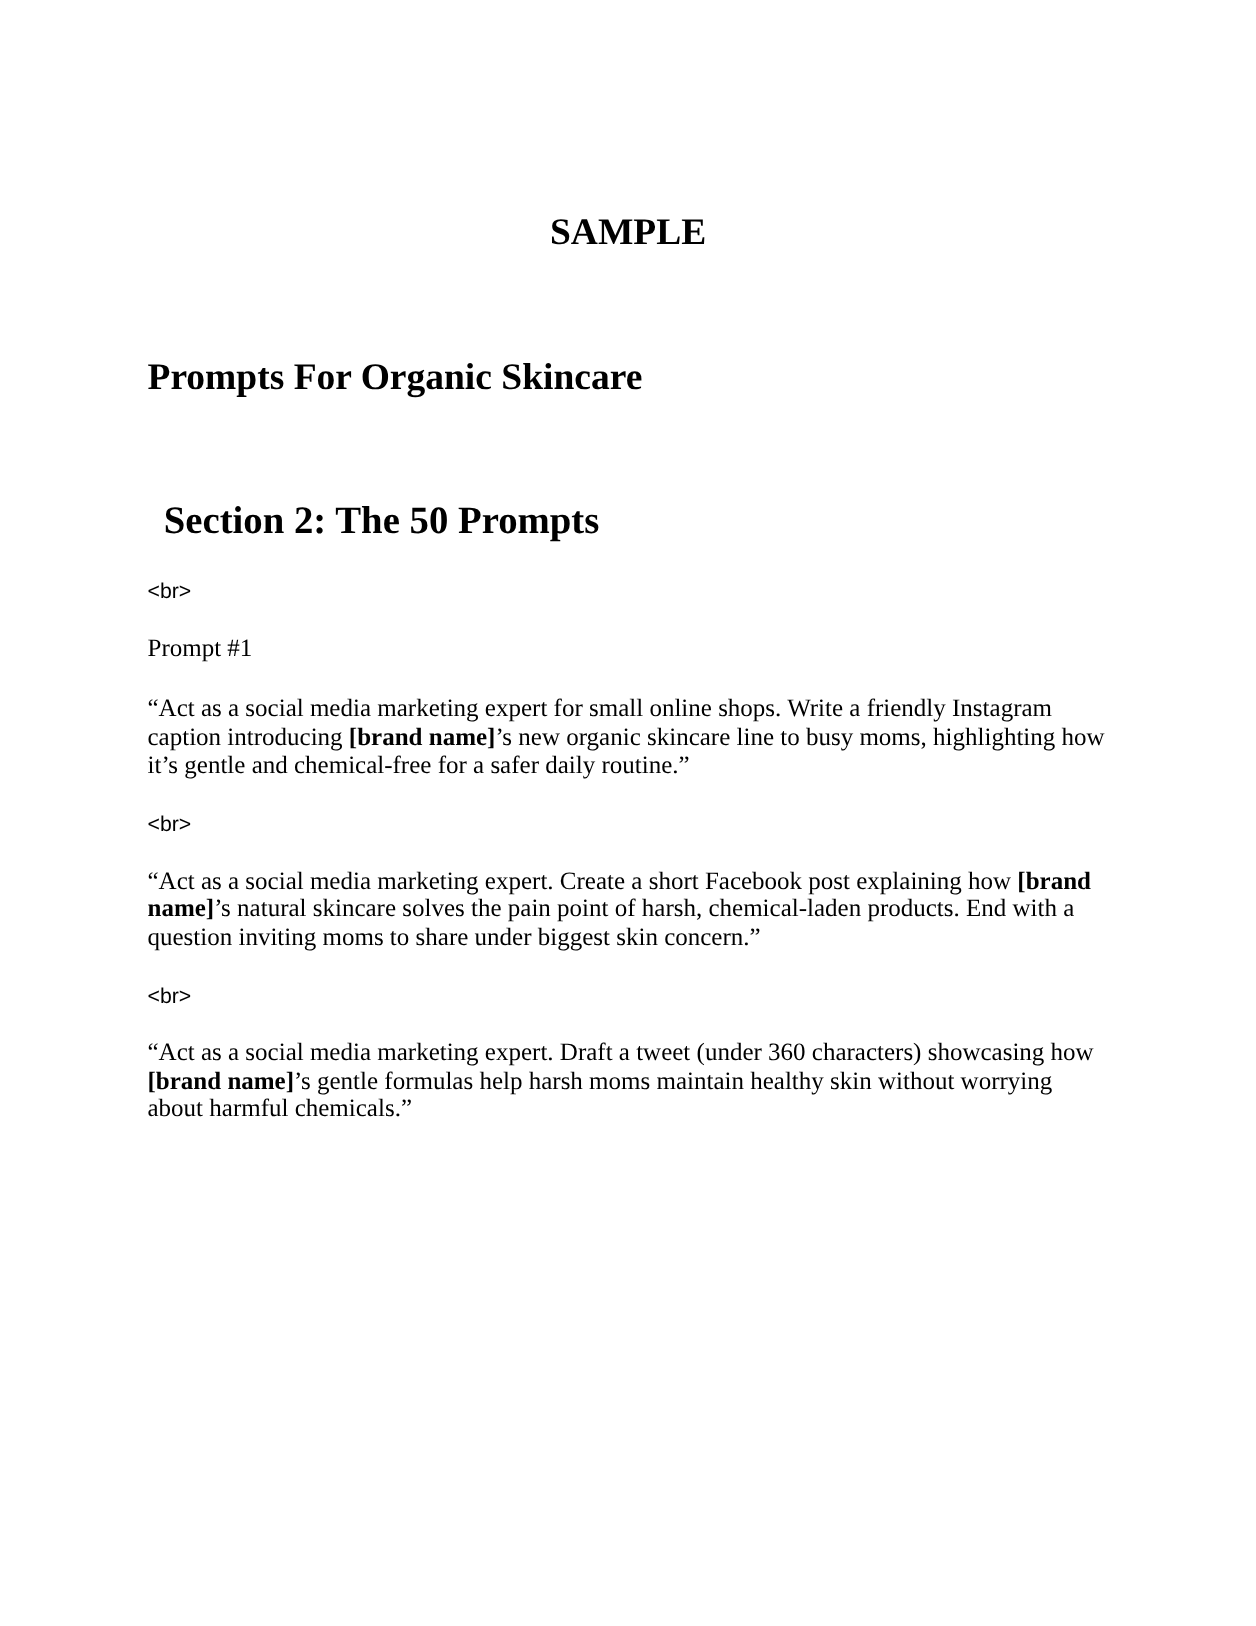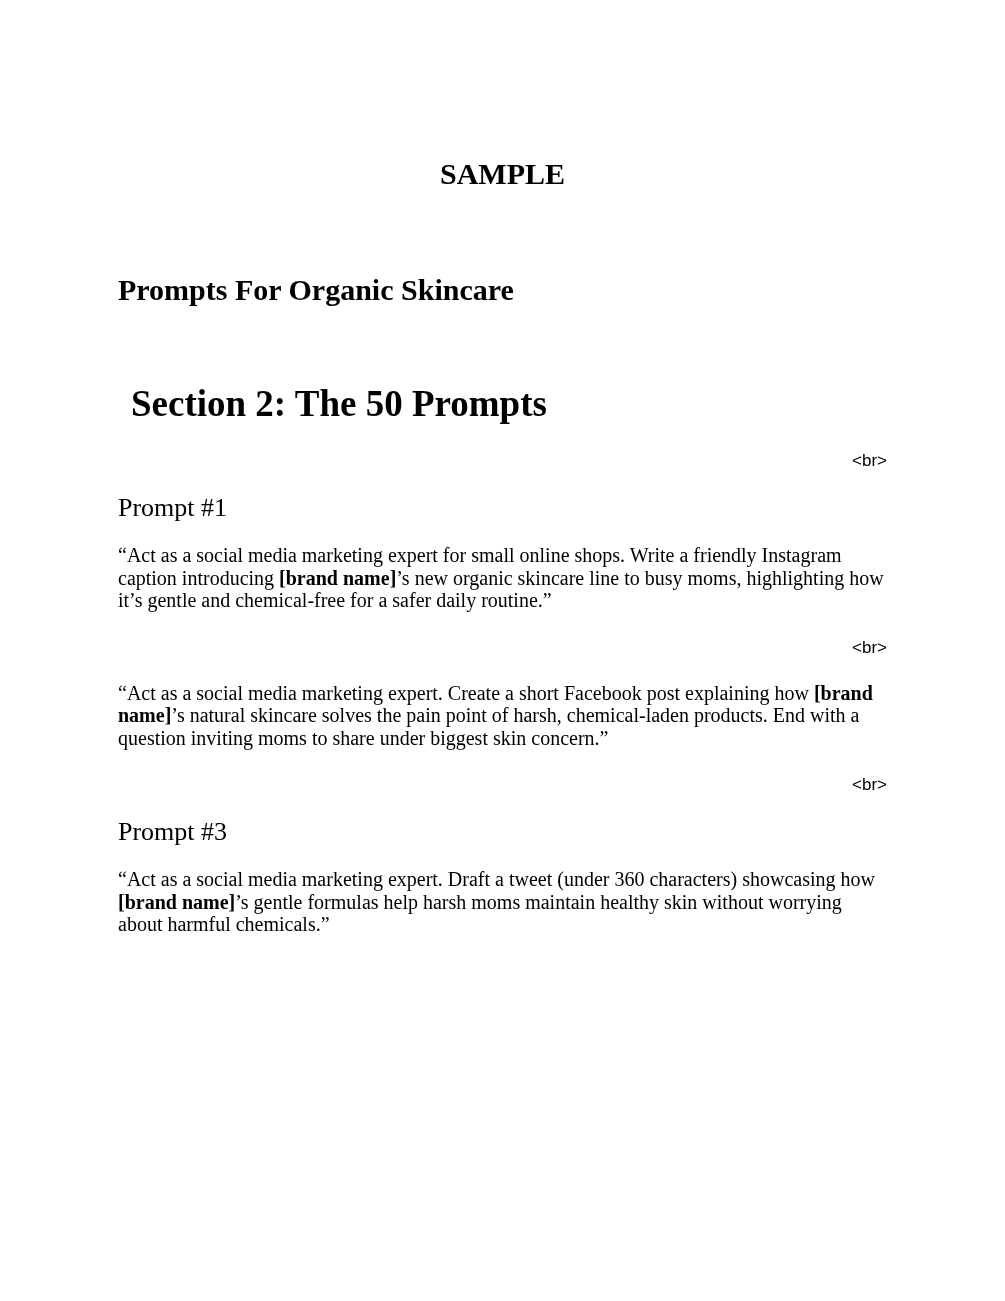--- a/index.html
+++ b/index.html
@@ -5,21 +5,21 @@
   html, body {
     margin: 0;
     padding: 0;
     background: #ffffff;
   }
   .page {
     position: relative;
     width: 1005px;
     height: 1301px;
     box-sizing: border-box;
-    padding: 0 118px;
+    padding: 12px 118px;
     background: #ffffff;
     color: #000000;
     font-family: "Liberation Serif", "DejaVu Serif", serif;
     overflow: hidden;
   }
   .doc-title {
     margin: 157px 0 0 0;
     font-size: 30px;
     line-height: 34px;
     font-weight: bold;
@@ -28,21 +28,21 @@
   .doc-subtitle {
     margin: 82px 0 0 0;
     font-size: 30px;
     line-height: 34px;
     font-weight: bold;
     text-align: left;
   }
   .section-heading {
     margin: 79px 0 0 0;
     padding-left: 13px;
-    font-size: 37px;
+    font-size: 31px;
     line-height: 36px;
     font-weight: bold;
   }
   .note {
     margin: 20px 0 0 0;
     font-size: 20px;
     line-height: 24px;
   }
   .note .note-text {
     font-style: italic;
@@ -51,28 +51,27 @@
     font-family: "Liberation Mono", "DejaVu Sans Mono", monospace;
     font-weight: bold;
     font-style: normal;
     font-size: 16px;
   }
   .br-literal {
     margin: 29px 0 0 0;
     font-family: "Liberation Sans", sans-serif;
     font-size: 17px;
     line-height: 20px;
-    text-align: right;
   }
   .br-literal.mid {
     margin-top: 26px;
   }
   .prompt-heading {
     margin: 24px 0 0 0;
-    font-size: 26px;
+    font-size: 20px;
     line-height: 25px;
     font-weight: normal;
   }
   .prompt-body {
     margin: 24px 0 0 0;
     font-size: 20px;
     line-height: 22.5px;
     max-width: 769px;
   }
   .brand-token-serif {
@@ -97,17 +96,16 @@
 
   <p class="prompt-body"><span>“Act as a social media marketing expert for small online shops. Write a friendly Instagram caption introducing </span><span class="brand-token-serif">[brand name]</span><span>’s new organic skincare line to busy moms, highlighting how it’s gentle and chemical-free for a safer daily routine.”</span></p>
 
   <p class="br-literal mid">&lt;br&gt;</p>
 
 
   <p class="prompt-body"><span>“Act as a social media marketing expert. Create a short Facebook post explaining how </span><span class="brand-token-serif">[brand name]</span><span>’s natural skincare solves the pain point of harsh, chemical-laden products. End with a question inviting moms to share under biggest skin concern.”</span></p>
 
   <p class="br-literal mid">&lt;br&gt;</p>
 
-  <h4 class="prompt-heading">Prompt #3</h4>
 
   <p class="prompt-body"><span>“Act as a social media marketing expert. Draft a tweet (under 360 characters) showcasing how </span><span class="brand-token-serif">[brand name]</span><span>’s gentle formulas help harsh moms maintain healthy skin without worrying about harmful chemicals.”</span></p>
 
 </div>
 
 </body></html>

